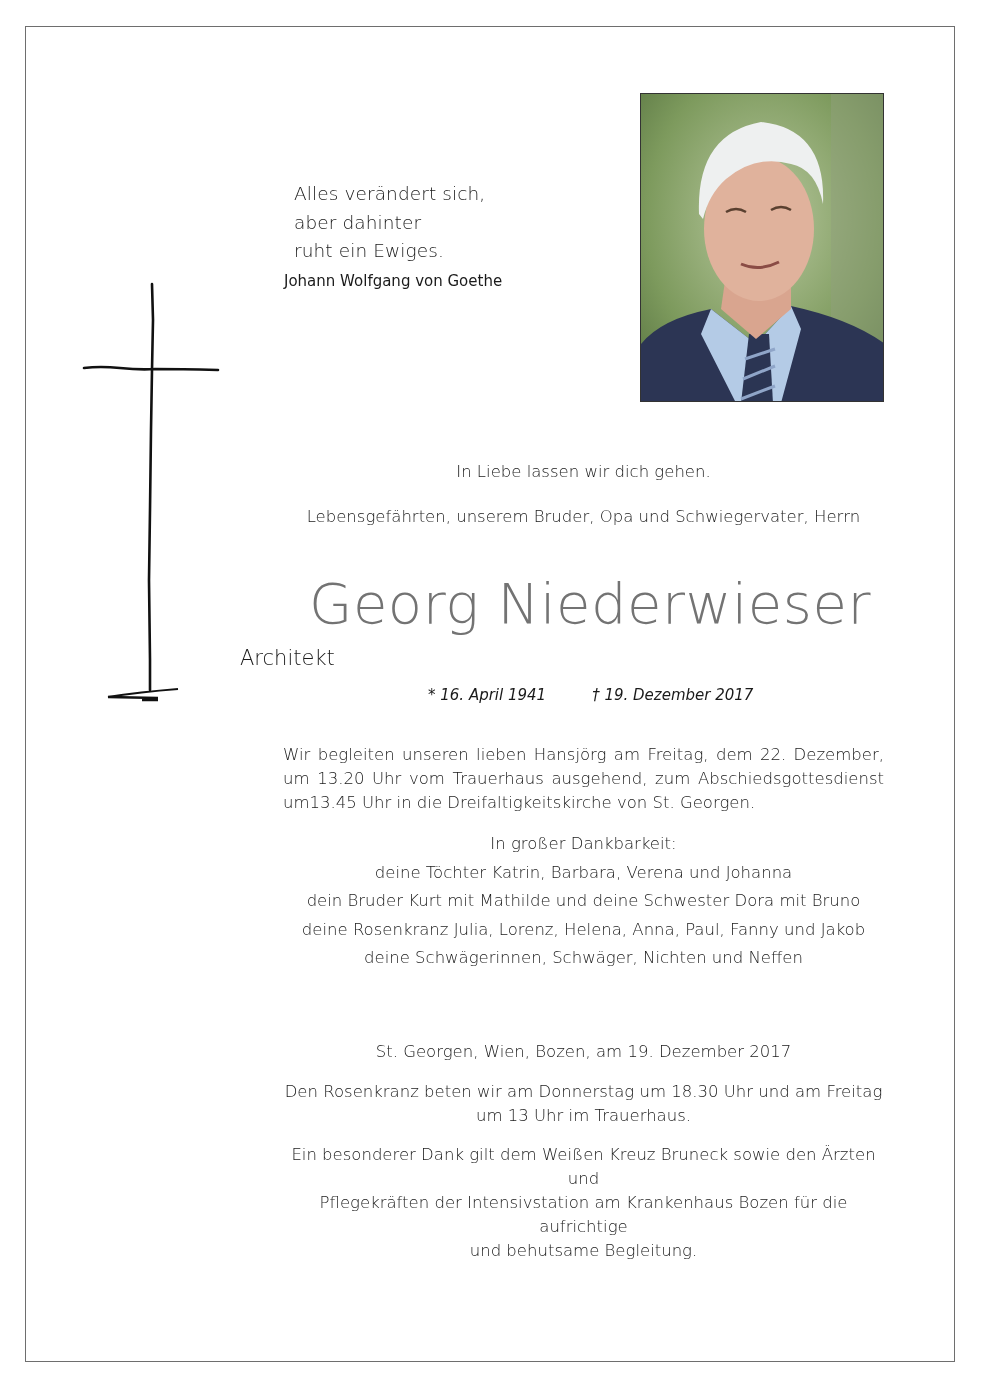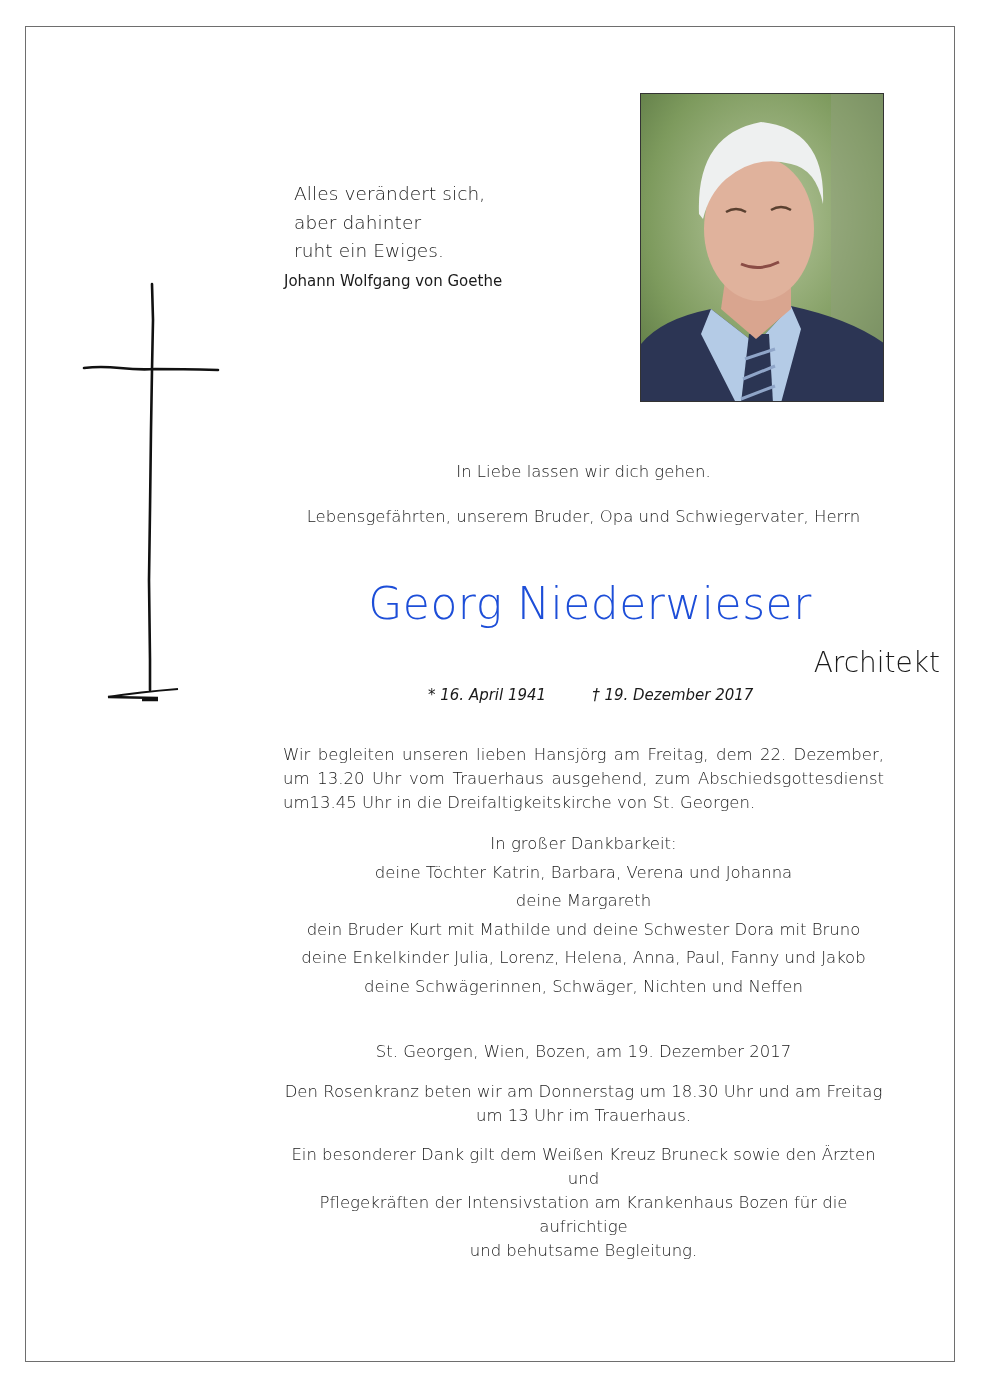--- a/index.html
+++ b/index.html
@@ -13,23 +13,23 @@
     .quote-author { position: absolute; left: 284px; top: 272px; font-size: 15px; }
     .photo { position: absolute; left: 640px; top: 93px; width: 244px; height: 309px;
              border: 1px solid #333; box-sizing: border-box; overflow: hidden;
              background: linear-gradient(135deg, #6f8f55 0%, #93b273 30%, #a4b98c 55%, #6a7f52 100%); }
     .cross { position: absolute; left: 80px; top: 280px; width: 150px; height: 430px; }
     .text-block { position: absolute; left: 283px; width: 601px; font-size: 16.5px; line-height: 24px;
                   font-weight: 300; text-align: center; }
     .intro { top: 460px; }
     .lead { top: 505px; }
     .name { position: absolute; left: 240px; width: 700px; top: 568px; text-align: center;
-            font-size: 44px; font-weight: 300; letter-spacing: 0.5px; color: #1d4ed8; line-height: 72px; }
-    .profession { position: absolute; left: 240px; width: 700px; top: 646px; text-align: right;
-                  font-size: 28px; font-weight: 300; }
+            font-size: 56px; font-weight: 300; letter-spacing: 0.5px; color: #737373; line-height: 72px; }
+    .profession { position: absolute; left: 240px; width: 700px; top: 646px; text-align: left;
+                  font-size: 21px; font-weight: 300; }
     .dates { position: absolute; left: 428px; top: 686px; font-size: 15px; font-style: italic; font-weight: 300; }
     .dates .death { margin-left: 46px; }
     .funeral { top: 743px; text-align: justify; text-align-last: left; }
     .family { top: 830px; }
     .family .fline { display: block; line-height: 28.5px; }
     .place-date { top: 1040px; }
     .rosary { top: 1080px; }
     .thanks { top: 1143px; }
     .b { display: block; }
   </style>
@@ -95,23 +95,22 @@
 <div class="profession">Architekt</div>
 <div class="dates">
   <span>* 16. April 1941</span><span class="death">† 19. Dezember 2017</span>
 </div>
 
 <div class="text-block funeral">Wir begleiten unseren lieben Hansjörg am Freitag, dem 22. Dezember, um 13.20 Uhr vom Trauerhaus ausgehend, zum Abschiedsgottesdienst um13.45 Uhr in die Dreifaltigkeitskirche von St. Georgen.</div>
 
 <div class="text-block family">
   <span class="fline">In großer Dankbarkeit:</span>
   <span class="fline">deine Töchter Katrin, Barbara, Verena und Johanna</span>
-  <span class="fline">deine Margareth</span>
   <span class="fline">dein Bruder Kurt mit Mathilde und deine Schwester Dora mit Bruno</span>
-  <span class="fline">deine Enkelkinder Julia, Lorenz, Helena, Anna, Paul, Fanny und Jakob</span>
+  <span class="fline">deine Rosenkranz Julia, Lorenz, Helena, Anna, Paul, Fanny und Jakob</span>
   <span class="fline">deine Schwägerinnen, Schwäger, Nichten und Neffen</span>
 </div>
 
 <div class="text-block place-date">St. Georgen, Wien, Bozen, am 19. Dezember 2017</div>
 
 <div class="text-block rosary">
   <span class="b">Den Rosenkranz beten wir am Donnerstag um 18.30 Uhr und am Freitag</span>
   <span class="b">um 13 Uhr im Trauerhaus.</span>
 </div>
 

